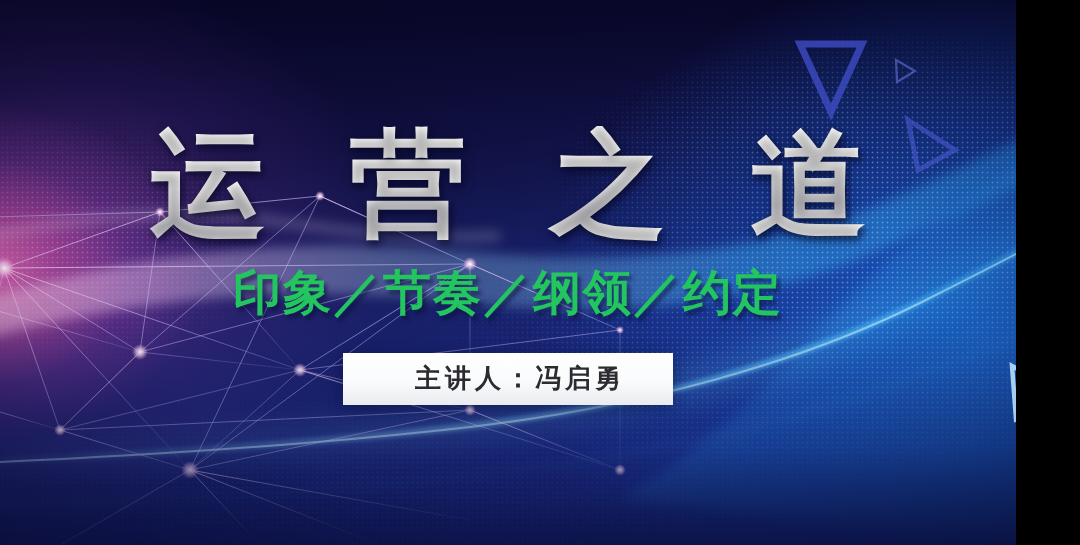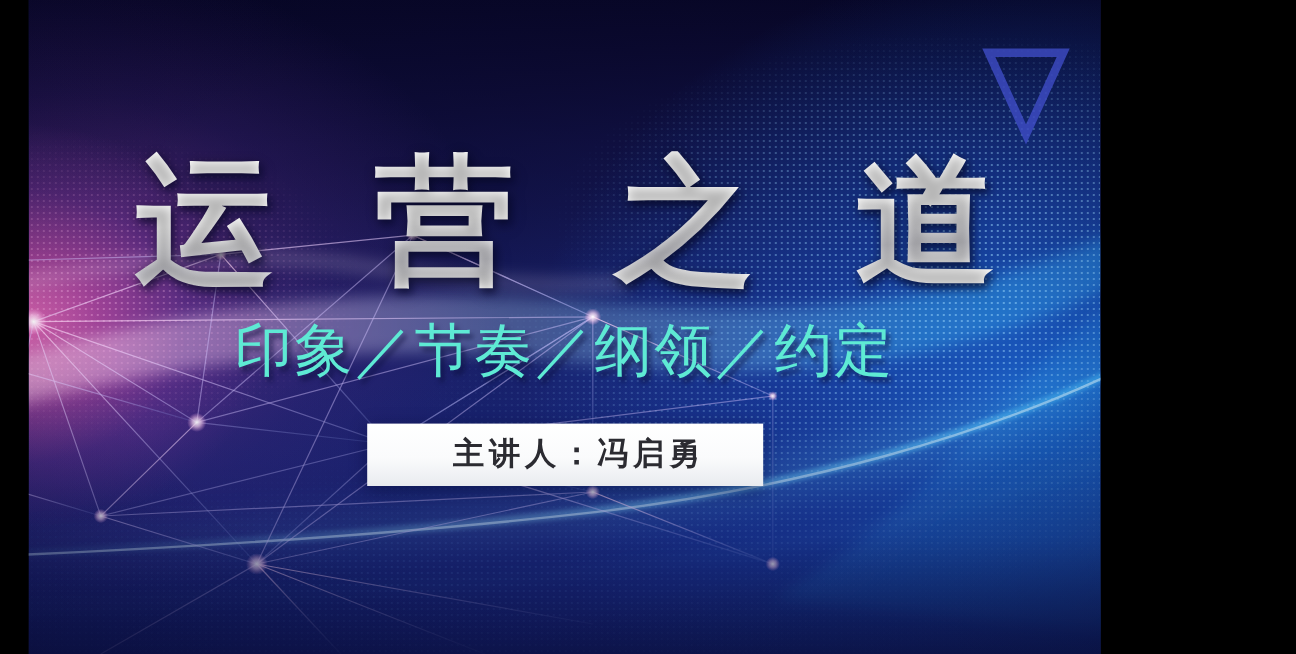--- a/index.html
+++ b/index.html
@@ -2,26 +2,25 @@
 <html><head>
 <meta charset="utf-8">
 <style>
   html, body {
     margin: 0;
     padding: 0;
     background: #000;
   }
   #poster {
     position: relative;
-    width: 893px;
+    width: 1016px;
     height: 545px;
     overflow: hidden;
     font-family: "Liberation Sans", "DejaVu Sans", sans-serif;
     background: #151a5e;
-    margin-left: 24px;
   }
 
   
   .layer { position: absolute; inset: 0; }
 
   
   .bg-base {
     background:
       linear-gradient(160deg, #0b0a32 0%, #141347 26%, #18226e 55%, #1b2d8a 78%, #15307f 100%);
   }
@@ -111,23 +110,23 @@
   }
 
   .sub-title {
     position: absolute;
     top: 269px;
     left: 0;
     right: 0;
     text-align: center;
     font-size: 48px;
     line-height: 1.0;
-    font-weight: 400;
+    font-weight: 700;
     letter-spacing: 2px;
-    color: #5eead4;
+    color: #22c55e;
     white-space: nowrap;
     filter: drop-shadow(3px 4px 2px rgba(10,14,60,0.65));
   }
 
   .speaker-wrap {
     position: absolute;
     top: 353px;
     left: 0;
     right: 0;
     display: flex;

